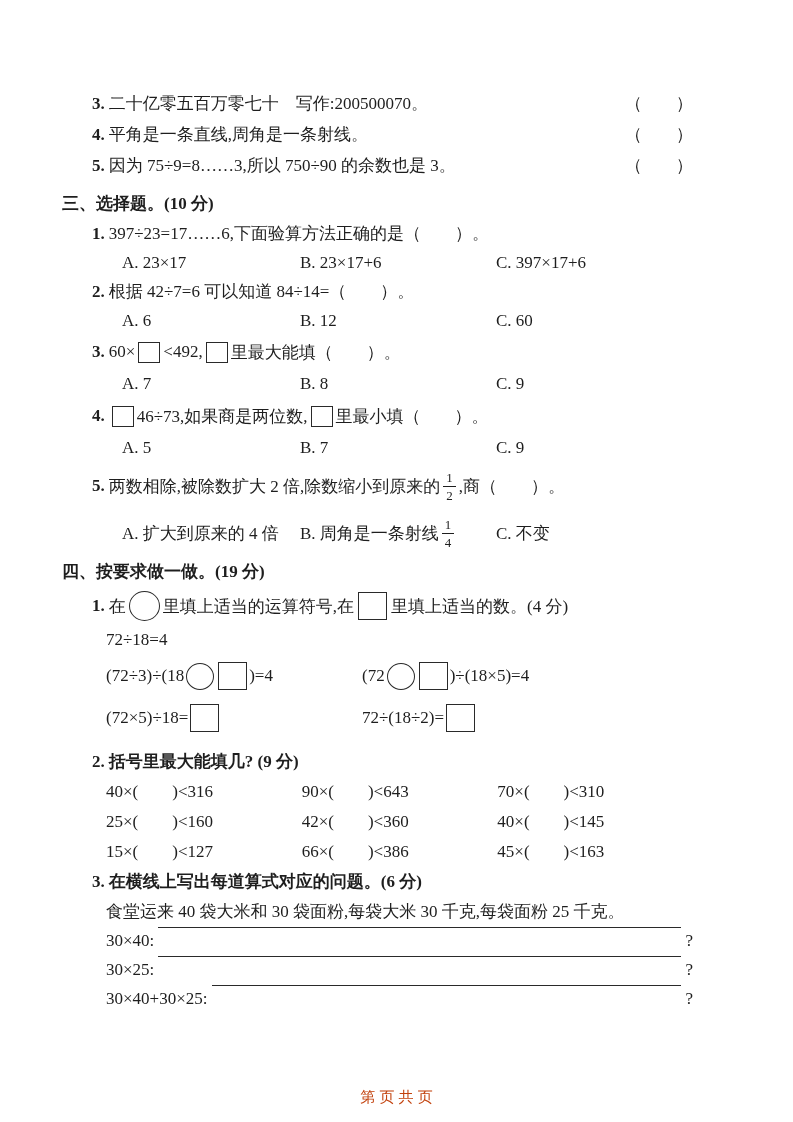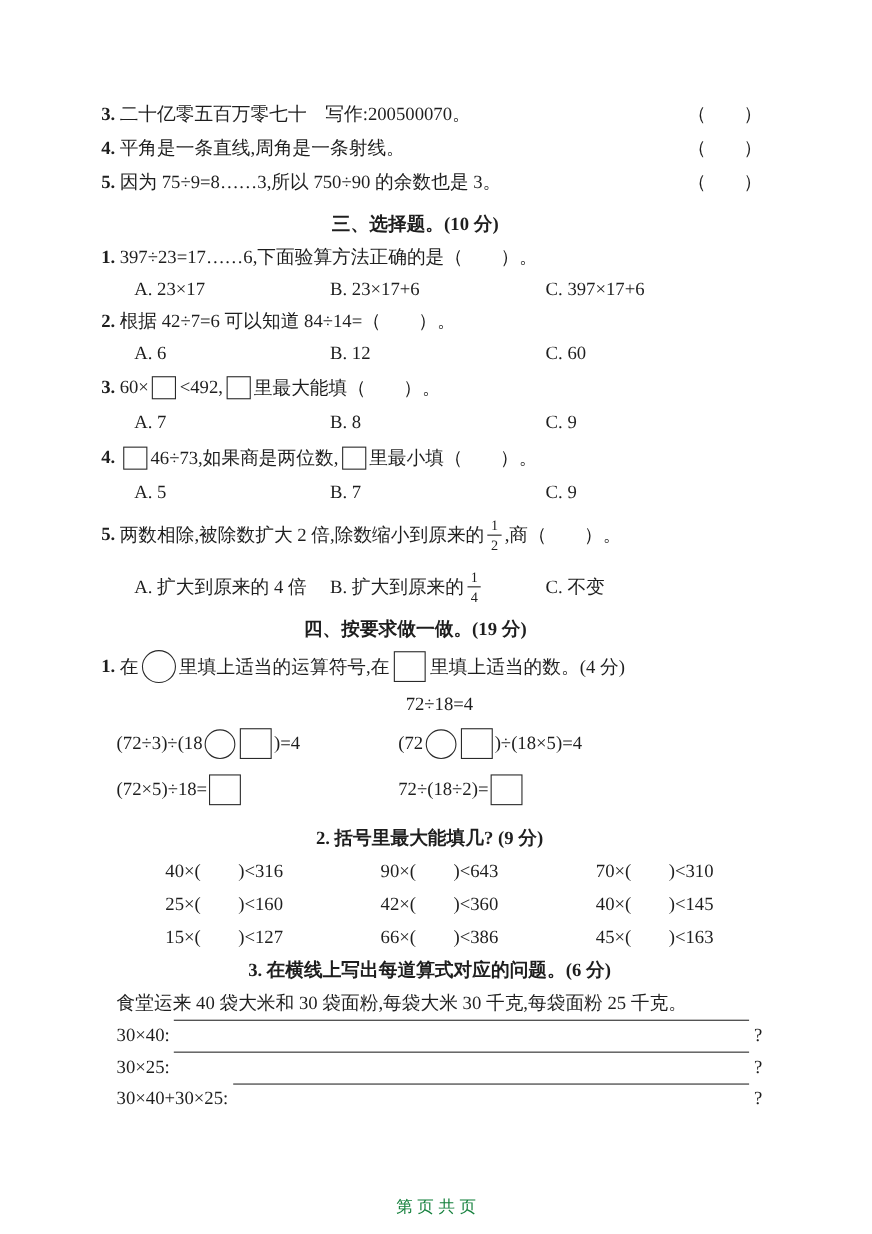--- a/index.html
+++ b/index.html
@@ -12,21 +12,21 @@
     font-size:17px;
     overflow:hidden;
     margin:0 auto;
   }
   .content{
     position:absolute;
     top:88px;left:62px;right:100px;
   }
   .line{display:block;white-space:nowrap;}
   .h29{height:29px;line-height:29px;}
-  .h30{height:30px;line-height:30px;text-align:center;}
+  .h30{height:30px;line-height:30px;}
   .h31{height:31px;line-height:31px;}
   .flexc{display:flex;align-items:center;}
   .h34{height:34px;}
   .h38{height:38px;}
   .h42{height:42px;}
   .h46{height:46px;}
   .h48{height:48px;}
   .mt4{margin-top:0;}
   .mt8{margin-top:8px;}
   .item{padding-left:30px;}
@@ -54,21 +54,21 @@
   .frac{display:inline-flex;flex-direction:column;align-items:center;vertical-align:middle;line-height:1;font-size:13px;margin:0 3px;}
   .frac .fnum{border-bottom:1.3px solid #1e1e1e;padding:0 3px 2px;}
   .frac .fden{padding-top:2px;}
   
   .ql{display:flex;align-items:flex-start;}
   .ql .lab{line-height:29px;}
   .ql .uline{flex:1;border-bottom:1.8px solid #2a2a2a;margin:0 2px 5px 4px;height:1px;}
   .ql .qm{line-height:29px;margin-left:2px;}
   .footer{
     position:absolute;top:1088px;left:0;width:100%;
-    text-align:center;font-size:15px;color:#15803d;
+    text-align:center;font-size:15px;color:#c2410c;
     font-family:"Liberation Sans","DejaVu Sans",sans-serif;
   }
 </style>
 </head>
 <body>
 
 <div class="page">
   <div class="content">
 
     <div class="line h31 item judge">
@@ -132,21 +132,21 @@
         <span>两数相除,被除数扩大 2 倍,除数缩小到原来的</span>
         <span class="frac">
           <span class="fnum">1</span>
           <span class="fden">2</span>
         </span>
         <span>,商（　　）。</span>
     </div>
     <div class="line h48 sub opts flexc">
       <span class="optA">A. 扩大到原来的 4 倍</span>
       <span class="optB">
-          <span>B. 扩大到原来的</span>
+          <span>B. 周角是一条射线</span>
           <span class="frac">
             <span class="fnum">1</span>
             <span class="fden">4</span>
           </span>
         </span>
       <span class="optC">C. 不变</span>
     </div>
 
     <div class="line h30 mt4 sec-title">四、按要求做一做。(19 分)</div>
 

